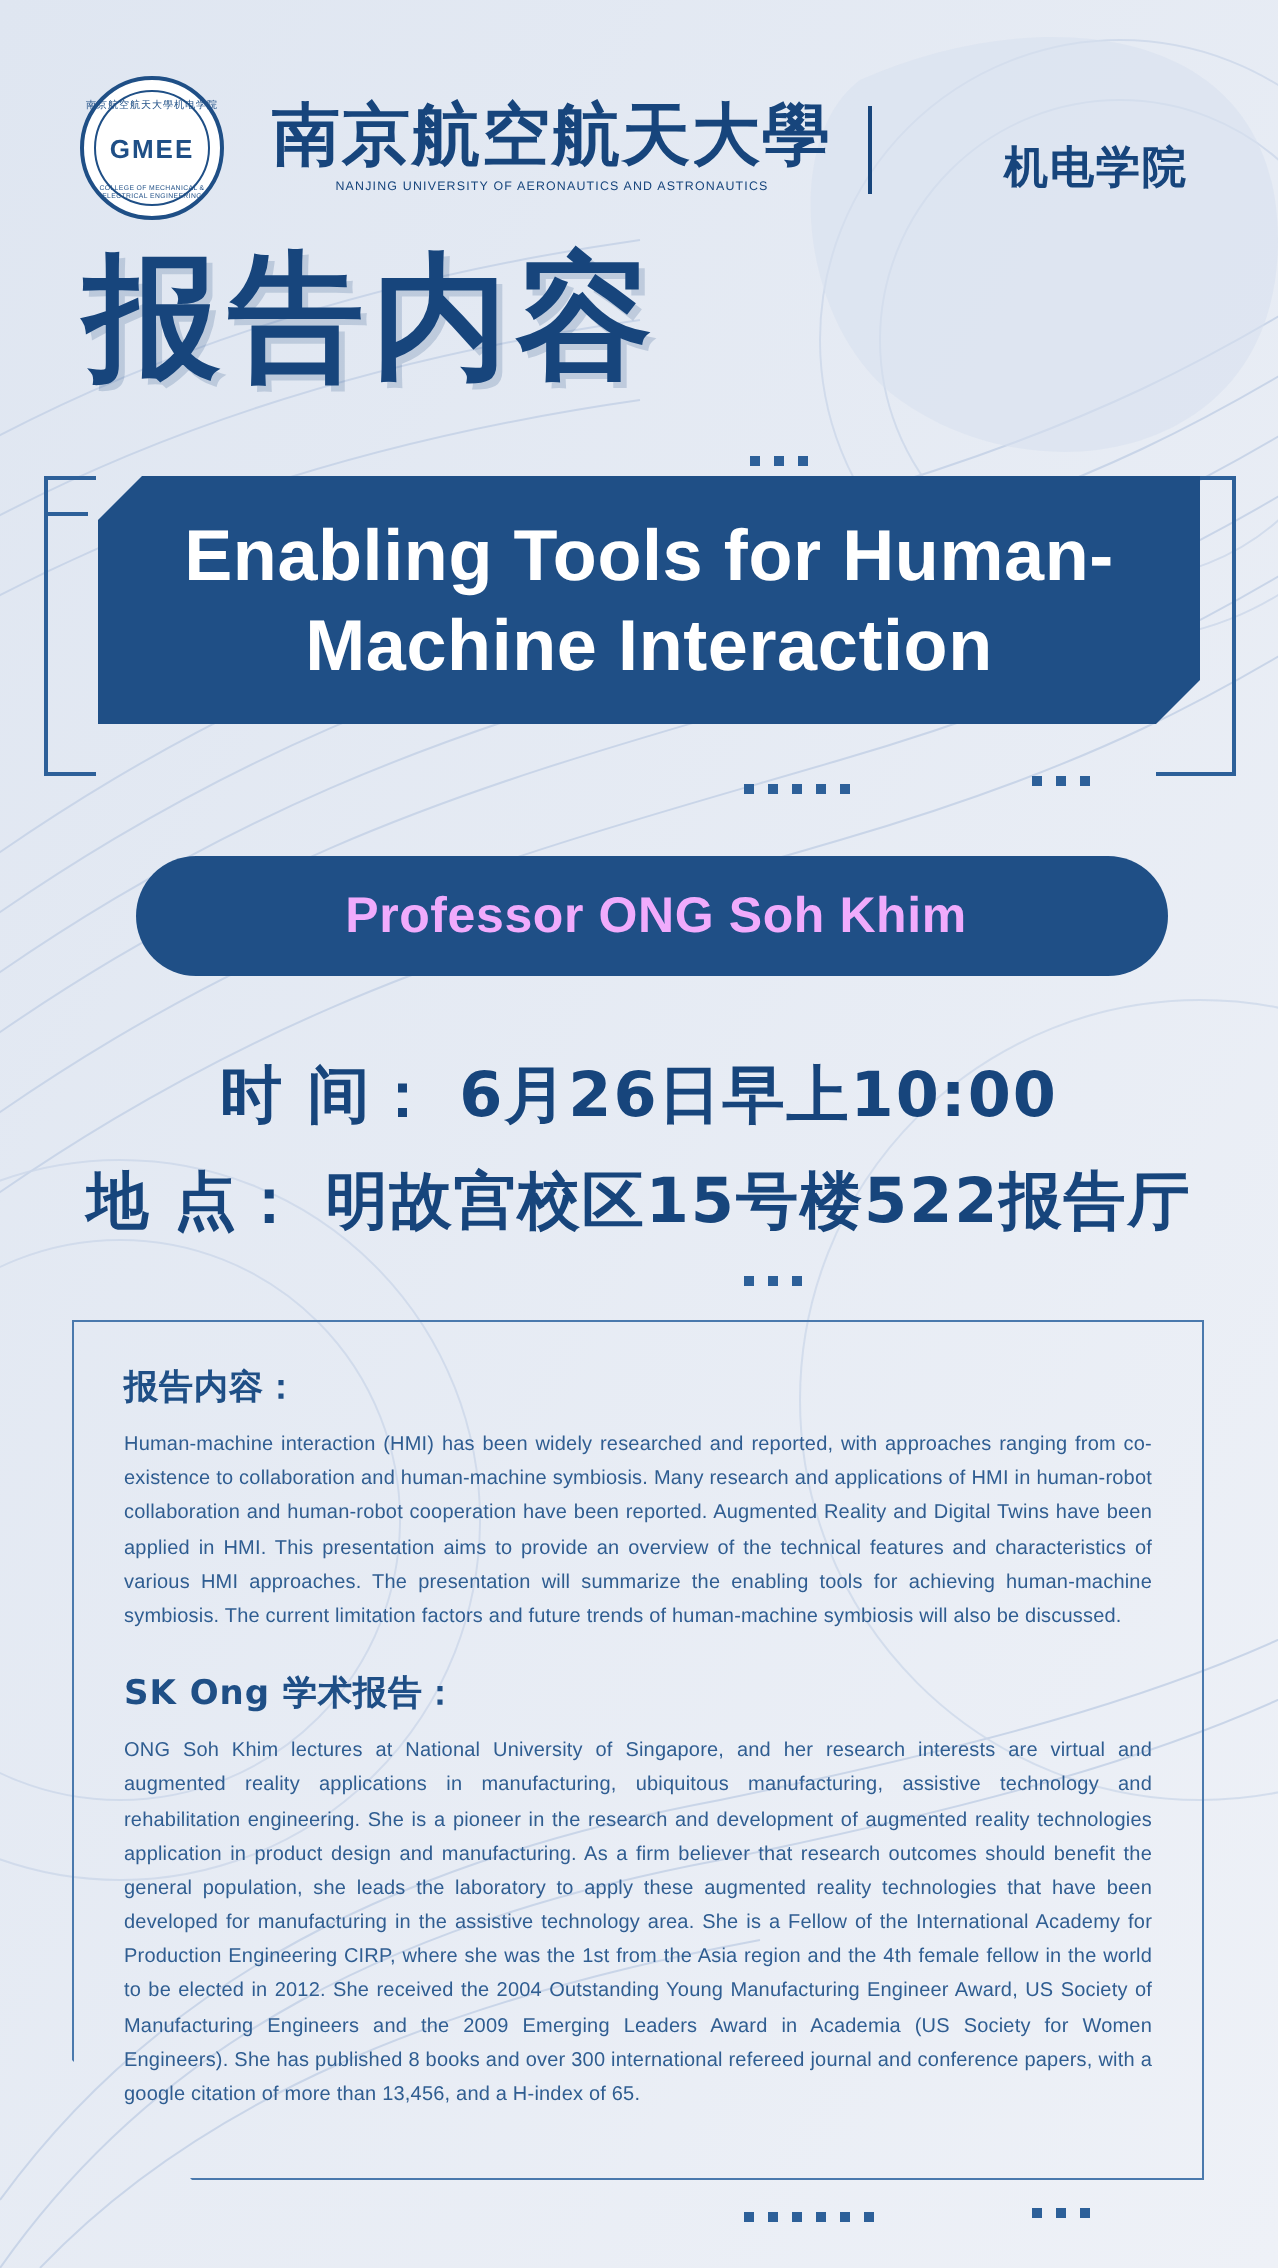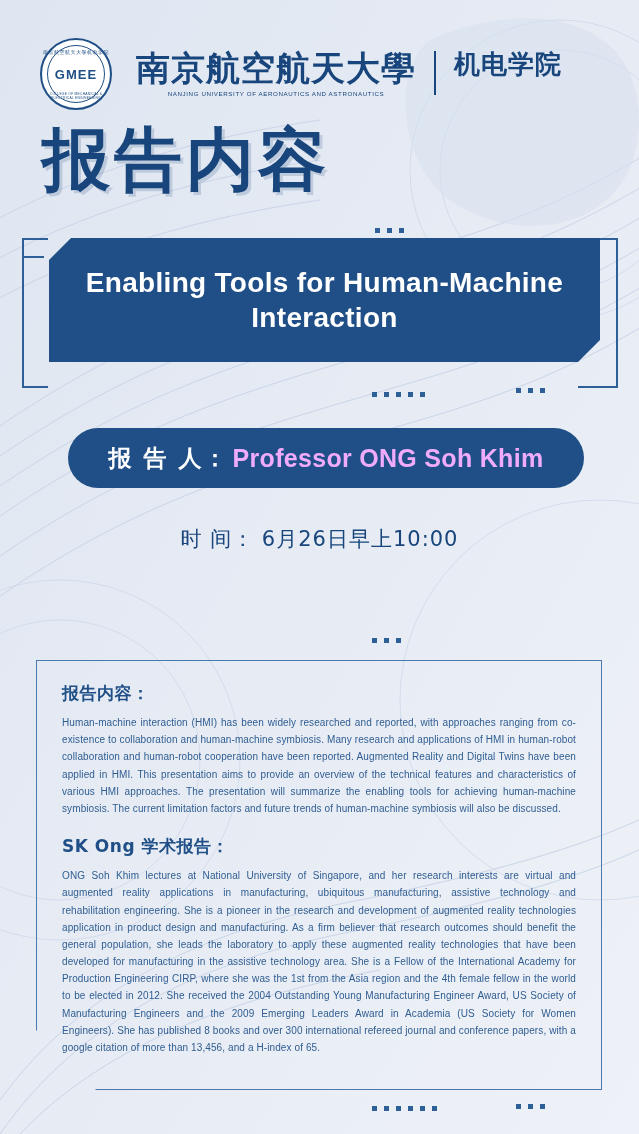--- a/index.html
+++ b/index.html
@@ -81,21 +81,21 @@
     bottom: 8px;
     left: 0;
     right: 0;
     text-align: center;
     font-size: 3.4px;
     color: #1f4f86;
     letter-spacing: 0.2px;
   }
   .univ-block {
     display: flex;
-    align-items: flex-start;
+    align-items: flex-end;
     gap: 12px;
   }
   .univ-cn {
     font-size: 34px;
     font-weight: bold;
     color: #17457c;
     letter-spacing: 1px;
     line-height: 1;
     font-family: "DejaVu Sans", "Liberation Sans", sans-serif;
   }
@@ -106,26 +106,27 @@
     margin-top: 5px;
     text-align: center;
   }
   .divider-bar {
     width: 2px;
     height: 44px;
     background: #17457c;
     margin: 0 6px;
   }
   .college-cn {
-    font-size: 26px;
+    font-size: 22px;
     font-weight: bold;
     color: #17457c;
     letter-spacing: 1px;
     line-height: 1;
-    font-family: Liberation Sans, sans-serif;
+    font-family: Liberation Mono, monospace;
+    margin-left: 48px;
   }
 
   
   .big-title {
     position: absolute;
     left: 42px;
     top: 126px;
     font-size: 68px;
     font-weight: bold;
     color: #17457c;
@@ -160,21 +161,21 @@
     clip-path: polygon(22px 0, 551px 0, 551px 102px, 529px 124px, 0 124px, 0 22px);
     display: flex;
     align-items: center;
     justify-content: center;
     text-align: center;
     padding: 0 26px;
     box-sizing: border-box;
   }
   .topic-text {
     color: #fff;
-    font-size: 28px;
+    font-size: 36px;
     font-weight: bold;
     line-height: 1.25;
     letter-spacing: 0.3px;
   }
   .topic-side-l {
     position: absolute;
     left: 0;
     top: 18px;
     width: 22px;
     height: 2px;
@@ -250,22 +251,22 @@
   
   .info-block {
     position: absolute;
     left: 0;
     right: 0;
     top: 522px;
     text-align: center;
     color: #17457c;
   }
   .info-line {
-    font-size: 21px;
-    font-weight: normal;
+    font-size: 31px;
+    font-weight: bold;
     letter-spacing: 1px;
     line-height: 1.7;
     font-family: "DejaVu Sans", "Liberation Sans", sans-serif;
   }
 
   
   .content-frame {
     position: absolute;
     left: 36px;
     top: 660px;
@@ -388,26 +389,26 @@
       <span></span>
       <span></span>
   </div>
   <div class="dots small" style="left:516px; top:388px;">
     <span></span>
       <span></span>
       <span></span>
   </div>
 
   <div class="speaker-bar">
-    <span class="speaker-label">报 告 人：</span>
     <span class="speaker-name">Professor ONG Soh Khim</span>
   </div>
 
   <div class="info-block">
     <div class="info-line">时 间： 6月26日早上10:00</div>
+    <div class="info-line">地 点： 明故宫校区15号楼522报告厅</div>
   </div>
 
   <div class="dots small" style="left:372px; top:638px;">
     <span></span>
       <span></span>
       <span></span>
   </div>
 
   <div class="content-frame">
     <div class="content-outline"></div>

